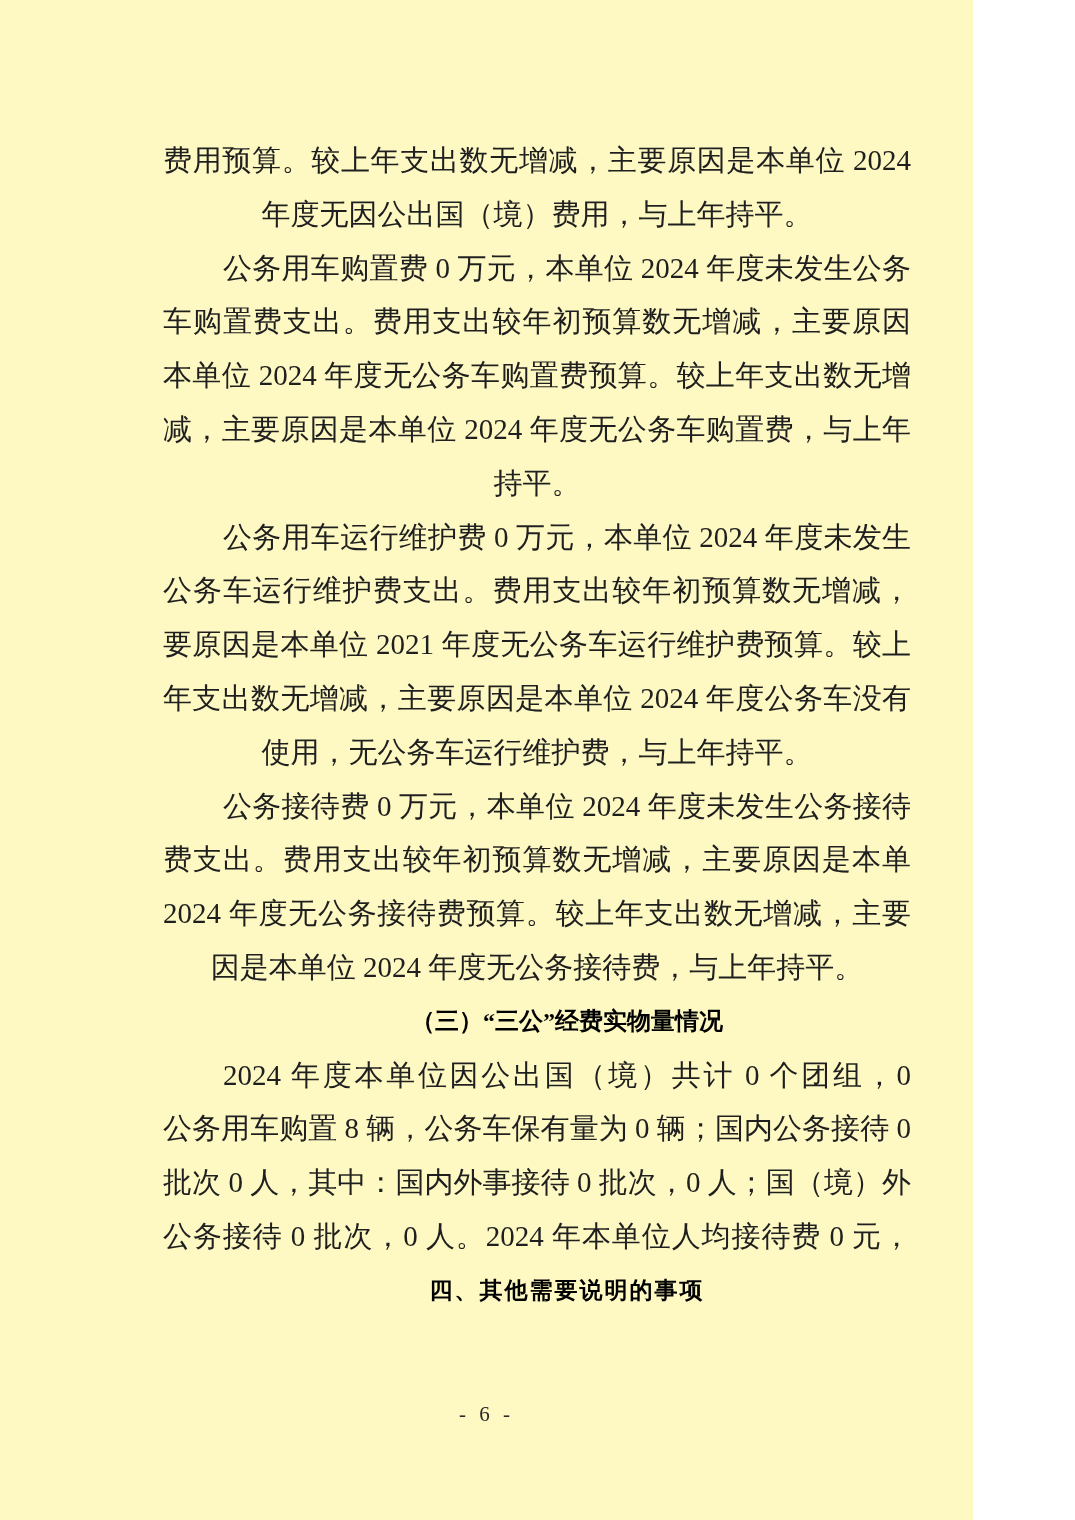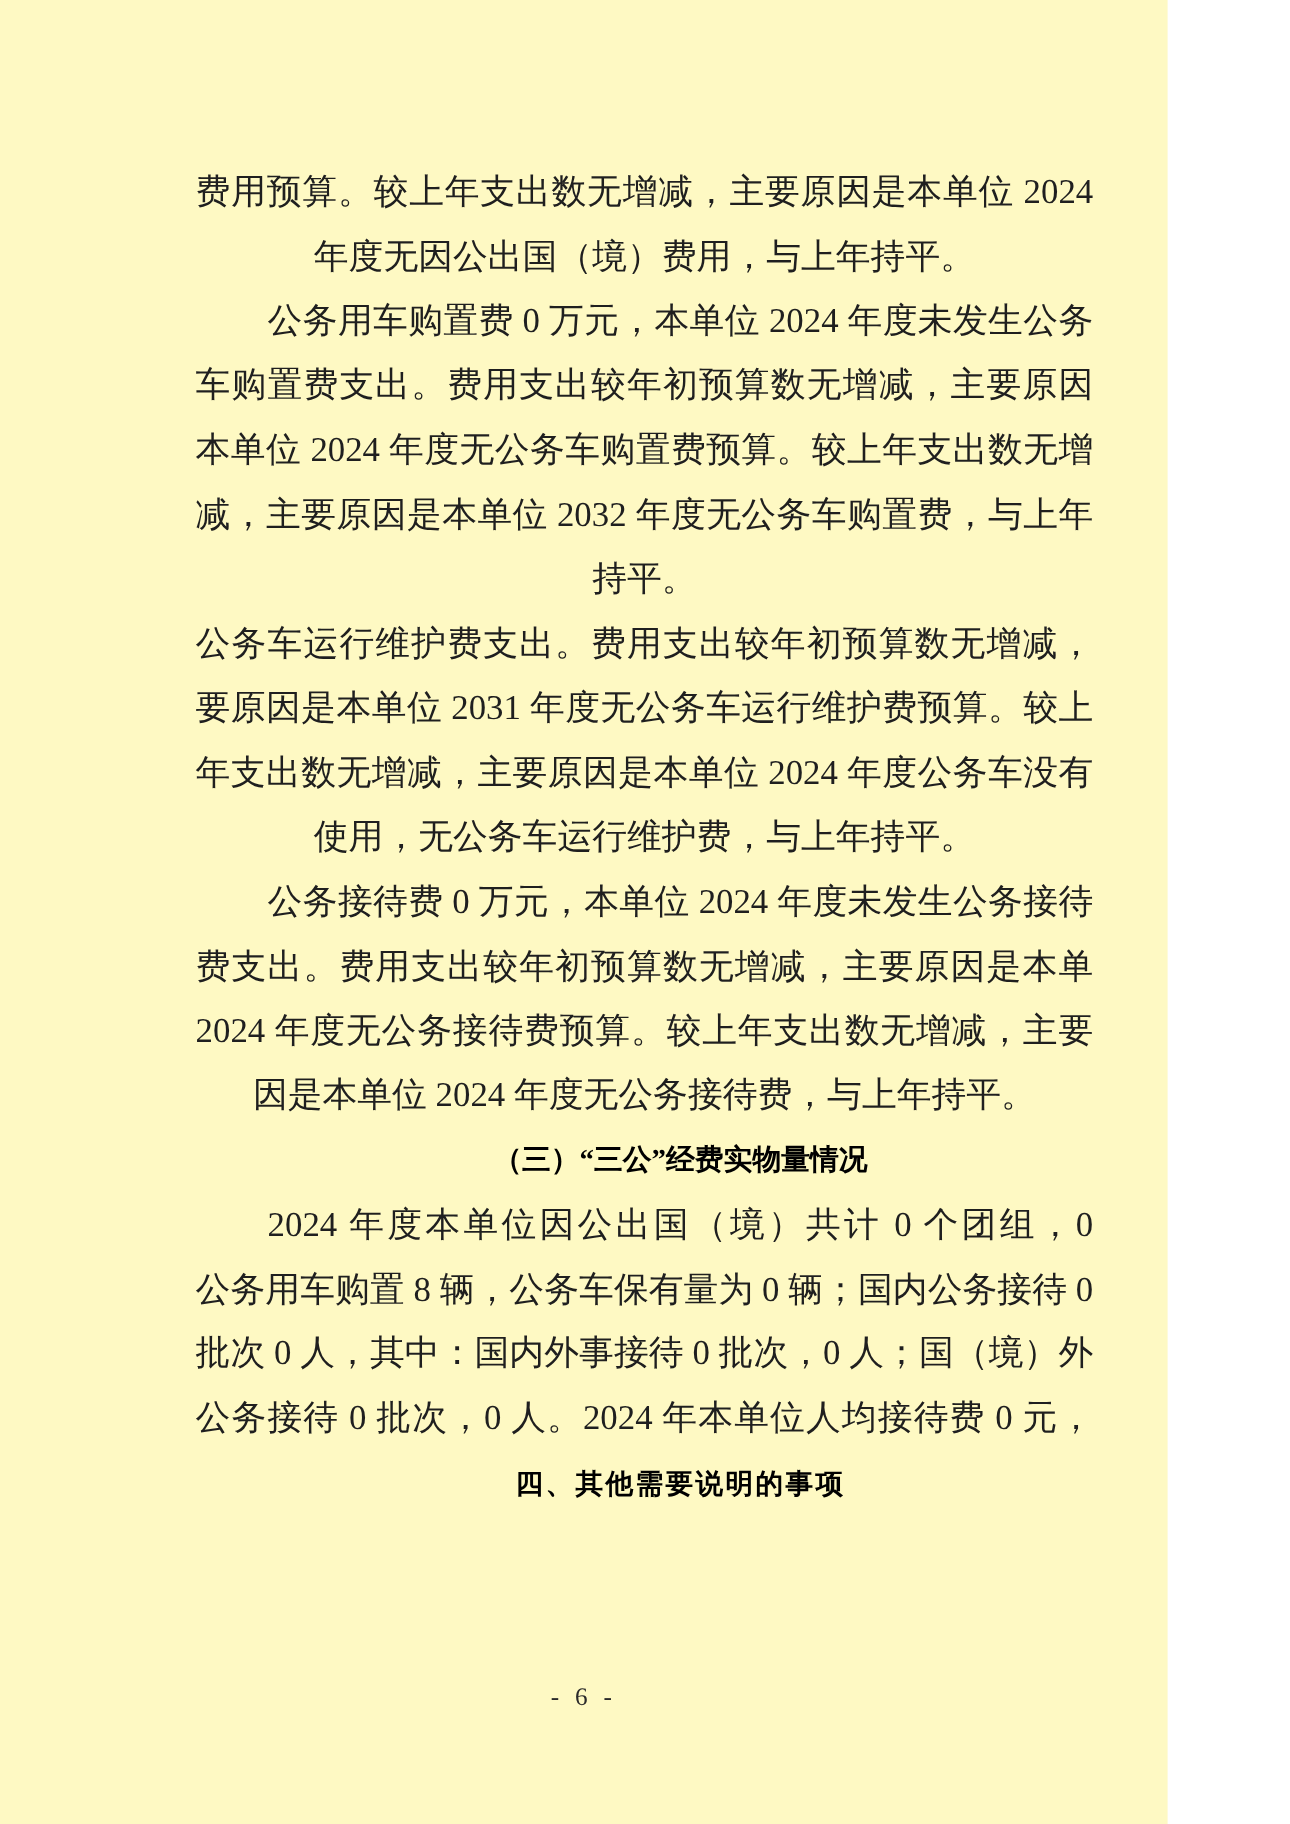--- a/index.html
+++ b/index.html
@@ -67,24 +67,25 @@
 </head>
 <body>
 
 <div class="page">
   <div class="content" id="content">
       <div class="line body just">费用预算。较上年支出数无增减，主要原因是本单位 2024</div>
       <div class="line body">年度无因公出国（境）费用，与上年持平。</div>
       <div class="line body indent just">公务用车购置费 0 万元，本单位 2024 年度未发生公务</div>
       <div class="line body just">车购置费支出。费用支出较年初预算数无增减，主要原因是</div>
       <div class="line body just">本单位 2024 年度无公务车购置费预算。较上年支出数无增</div>
-      <div class="line body just">减，主要原因是本单位 2032 年度无公务车购置费，与上年</div>
+      <div class="line body just">减，主要原因是本单位 2024 年度无公务车购置费，与上年</div>
       <div class="line body">持平。</div>
+      <div class="line body indent just">公务用车运行维护费 0 万元，本单位 2024 年度未发生</div>
       <div class="line body just">公务车运行维护费支出。费用支出较年初预算数无增减，主</div>
-      <div class="line body just">要原因是本单位 2031 年度无公务车运行维护费预算。较上</div>
+      <div class="line body just">要原因是本单位 2021 年度无公务车运行维护费预算。较上</div>
       <div class="line body just">年支出数无增减，主要原因是本单位 2024 年度公务车没有</div>
       <div class="line body">使用，无公务车运行维护费，与上年持平。</div>
       <div class="line body indent just">公务接待费 0 万元，本单位 2024 年度未发生公务接待</div>
       <div class="line body just">费支出。费用支出较年初预算数无增减，主要原因是本单位</div>
       <div class="line body just">2024 年度无公务接待费预算。较上年支出数无增减，主要原</div>
       <div class="line body">因是本单位 2024 年度无公务接待费，与上年持平。</div>
       <div class="line heading-kai indent">（三）“三公”经费实物量情况</div>
       <div class="line body indent just">2024 年度本单位因公出国（境）共计 0 个团组，0 人；</div>
       <div class="line body just">公务用车购置 8 辆，公务车保有量为 0 辆；国内公务接待 0</div>
       <div class="line body just">批次 0 人，其中：国内外事接待 0 批次，0 人；国（境）外</div>

